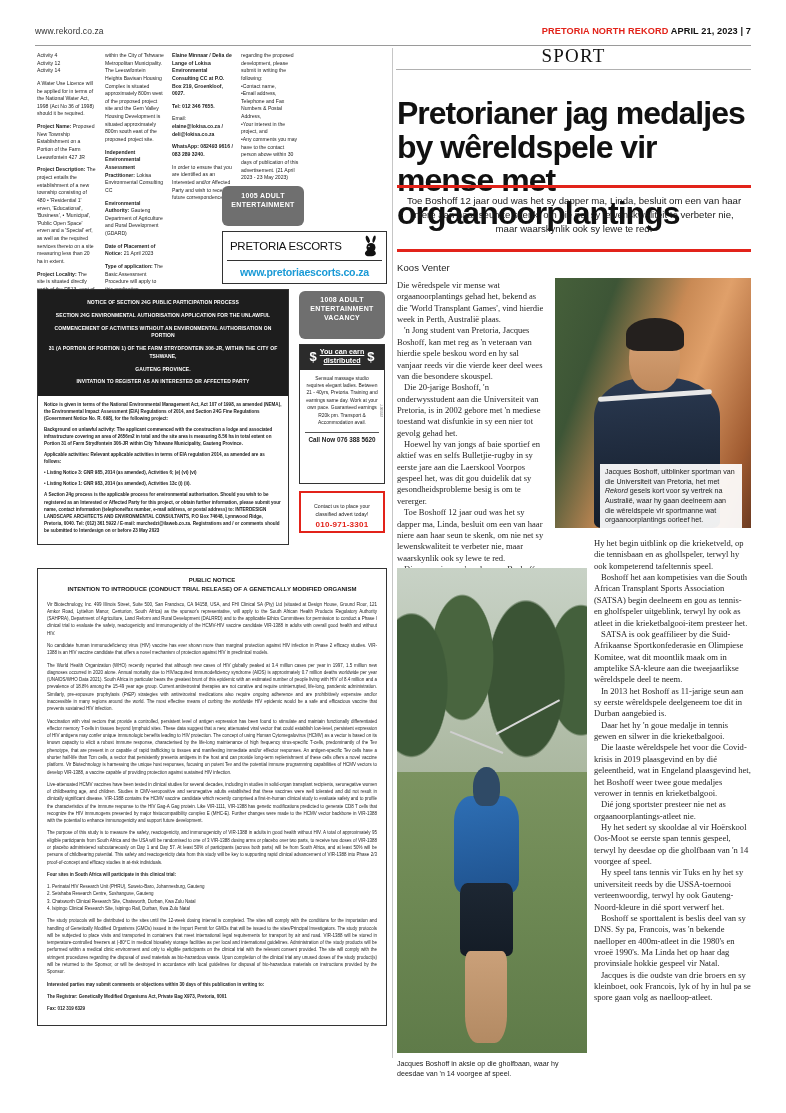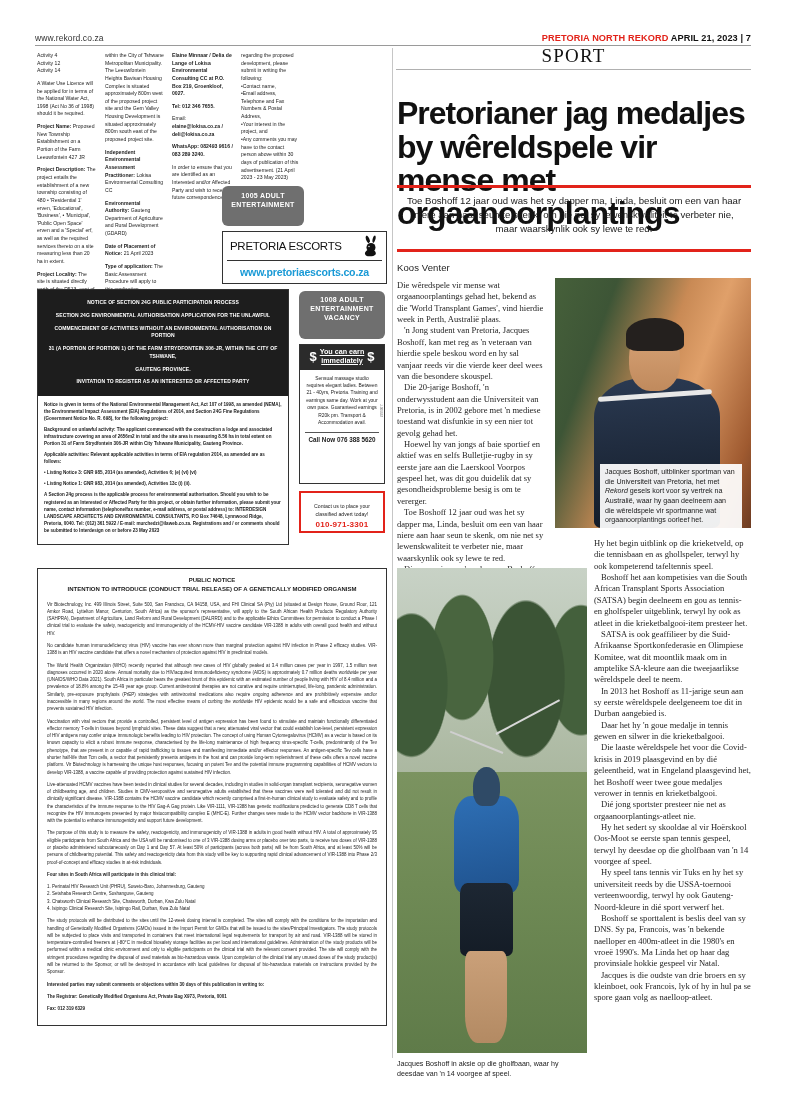--- a/index.html
+++ b/index.html
@@ -25,21 +25,21 @@
   }
 
   
   .masthead {
     position: absolute;
     left: 35px;
     top: 26px;
     width: 716px;
     height: 24px;
     display: flex;
-    align-items: center;
+    align-items: flex-start;
     justify-content: space-between;
   }
   .masthead-left {
     font-size: 8.5px;
     color: #333;
     letter-spacing: 0.1px;
   }
   .masthead-right {
     font-size: 9.2px;
     font-weight: bold;
@@ -623,21 +623,21 @@
   <div class="ad-cat" id="ad-cat-1008">1008
 ADULT
 ENTERTAINMENT
 VACANCY</div>
 
   <div id="ad-earn">
     <div class="earn-head">
       <span class="dollar">$</span>
       <span class="earn-txt">
         <span>You can earn</span><br>
-        <span>immediately</span>
+        <span>distributed</span>
       </span>
       <span class="dollar">$</span>
     </div>
     <div class="earn-body">
       <span>Sensual massage studio requires elegant ladies. Between 21 - 40yrs, Pretoria. Training and earnings same day. Work at your own pace. Guaranteed earnings R20k pm. Transport &amp; Accommodation avail.</span>
       <span class="vert-credit">J-001667</span>
     </div>
     <div class="earn-foot">Call Now 076 388 5620</div>
   </div>
 

